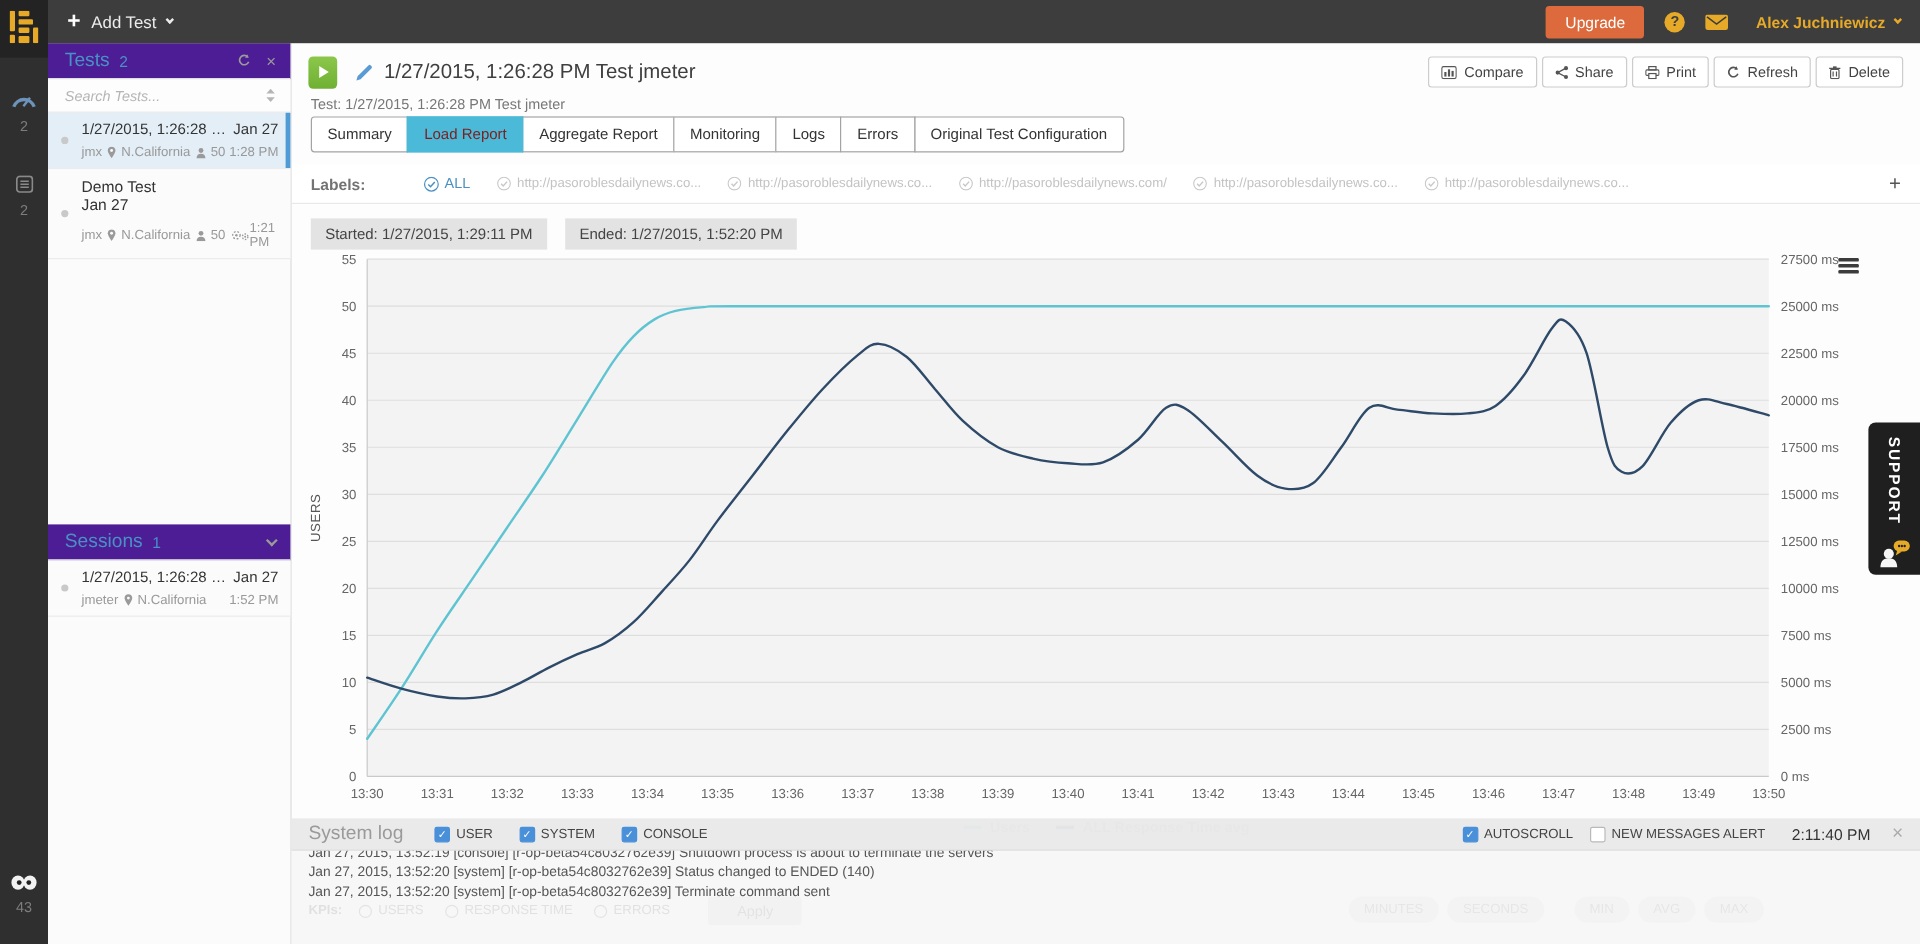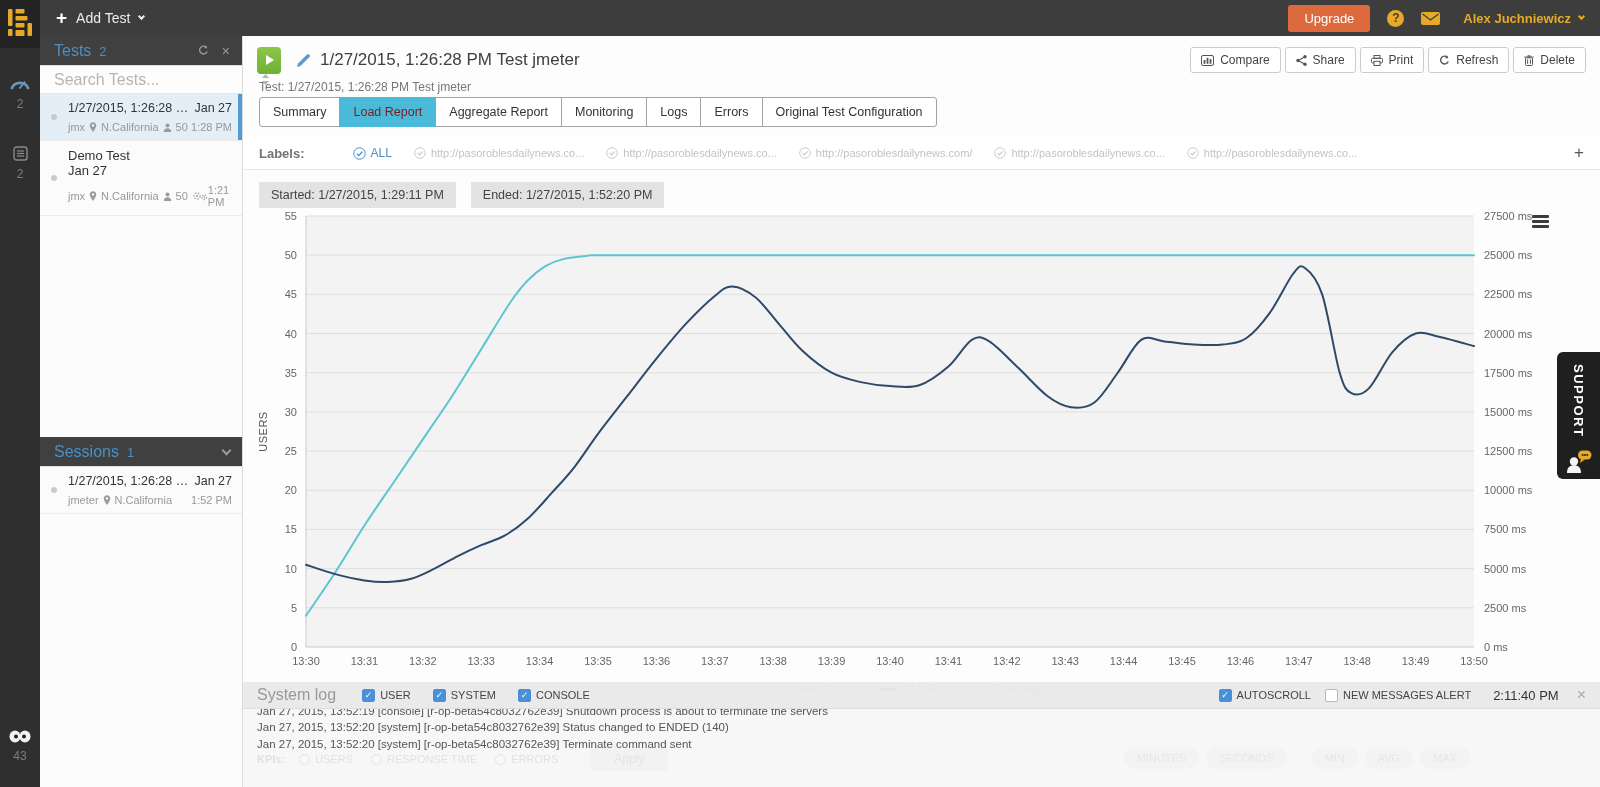--- a/index.html
+++ b/index.html
@@ -17,27 +17,27 @@
   .help-icon { width:17px; height:17px; border-radius:50%; background:#e6aa28; color:#3d3d3d; font-size:12px; font-weight:bold; display:flex; align-items:center; justify-content:center; }
   .user-menu { color:#e6aa28; font-size:13px; font-weight:bold; display:flex; align-items:center; gap:8px; cursor:pointer; margin-left:6px; }
 
   
   .rail { position:absolute; left:0; top:0; bottom:0; width:40px; background:#2f2f2f; z-index:20; }
   .rail-item { position:absolute; left:0; width:40px; text-align:center; cursor:pointer; }
   .rail-count { font-size:12px; color:#7d7d7d; margin-top:2px; }
 
   
   .side-panel { position:absolute; left:40px; top:36px; width:203px; bottom:0; background:#fbfbfb; border-right:1px solid #dcdcdc; z-index:10; }
-  .panel-header { height:30px; background:#404040; border-bottom:1px solid #e0e0e0; display:flex; align-items:center; padding:0 12px 0 14px; color:#4a90c4; }
+  .panel-header { height:30px; background:#4c1d95; border-bottom:1px solid #e0e0e0; display:flex; align-items:center; padding:0 12px 0 14px; color:#4a90c4; }
   .ph-title { font-size:16px; }
   .ph-count { font-size:13px; margin-left:8px; margin-top:2px; }
   .ph-actions { margin-left:auto; display:flex; align-items:center; gap:13px; color:#9a9a9a; }
   .ph-close { font-size:14px; color:#9a9a9a; cursor:pointer; line-height:1; }
   .search-row { height:28px; border-bottom:1px solid #e6e6e6; display:flex; align-items:center; padding:0 12px 0 14px; background:#fdfdfd; }
-  .search-input { border:none; outline:none; background:transparent; font-size:16px; color:#444; flex:1; }
+  .search-input { border:none; outline:none; background:transparent; font-size:12px; color:#444; flex:1;font-style:italic; }
   .search-input::placeholder { color:#b5b5b5; }
   .test-item { position:relative; padding:7px 10px 7px 28px; border-bottom:1px solid #ececec; cursor:pointer; background:#fbfbfb; }
   .test-item.selected { background:#e3eef7; }
   .test-item.selected::after { content:''; position:absolute; right:0; top:0; bottom:0; width:4px; background:#4f9bd6; }
   .item-dot { position:absolute; left:11px; top:50%; margin-top:-3px; width:6px; height:6px; border-radius:50%; background:#c9c9c9; }
   .item-row1 { display:flex; justify-content:space-between; font-size:12.5px; color:#333; white-space:nowrap; }
   .item-title { overflow:hidden; text-overflow:ellipsis; max-width:135px; }
   .item-row2 { display:flex; justify-content:space-between; align-items:center; font-size:11px; color:#999; margin-top:6px; }
   .meta { display:flex; align-items:center; gap:4px; }
   .panel-spacer { height:221px; }

